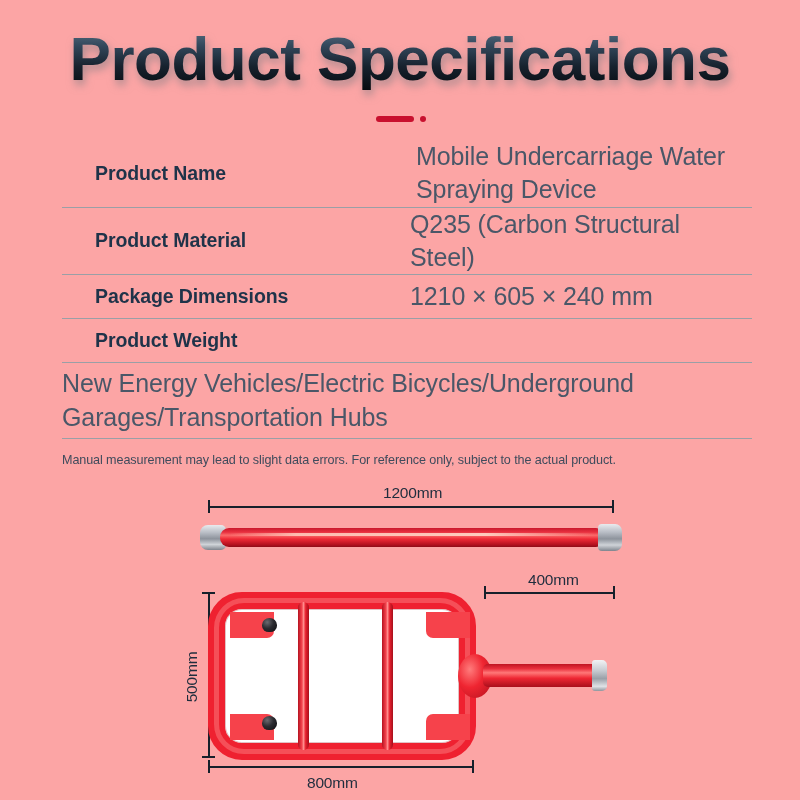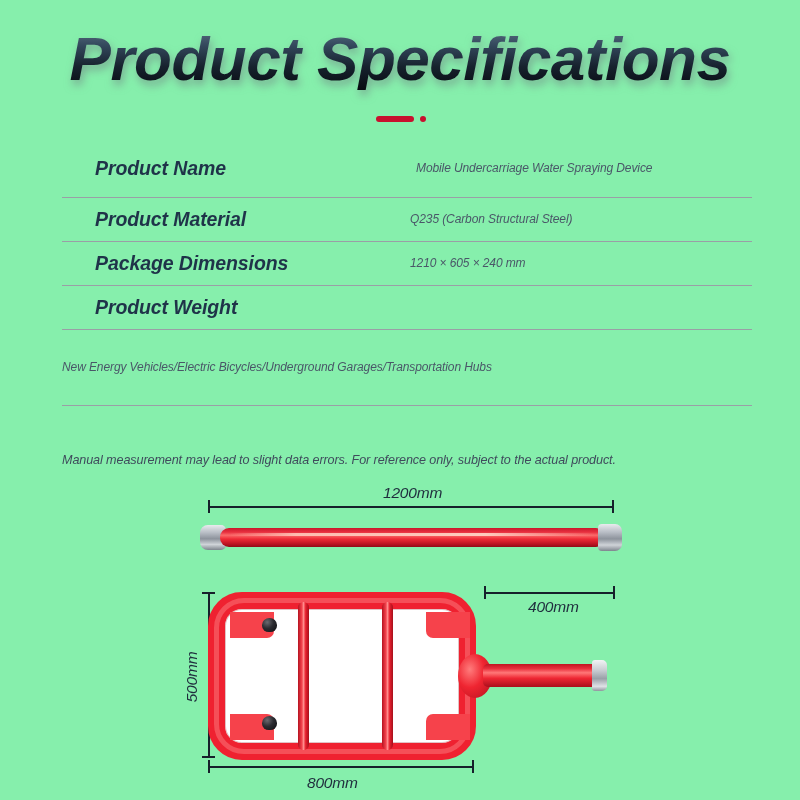--- a/index.html
+++ b/index.html
@@ -2,21 +2,21 @@
 <html><head>
 <meta charset="utf-8">
 <style>
   * { box-sizing: border-box; margin: 0; padding: 0; }
   html, body {
     width: 800px; height: 800px;
     background: #ffffff;
     font-family: "Liberation Sans", sans-serif;
     overflow: hidden;
   }
-  .page { position: relative; width: 800px; height: 800px; background: #86efac; font-style: italic; }
+  .page { position: relative; width: 800px; height: 800px; background: #fca5a5; }
 
   
   .header { position: absolute; left: 0; top: 28px; width: 800px; text-align: center; }
   .title {
     display: inline-block;
     font-family: "Liberation Sans", sans-serif;
     font-size: 62px;
     font-weight: 700;
     letter-spacing: -0.5px;
     line-height: 1;
@@ -48,21 +48,21 @@
   .spec-label {
     width: 348px;
     padding-left: 33px;
     font-size: 19.5px;
     font-weight: 700;
     color: #1f3349;
     letter-spacing: -0.1px;
   }
   .spec-value {
     flex: 1;
-    font-size: 12px;
+    font-size: 25px;
     font-weight: 400;
     color: #4a5768;
     line-height: 1.33;
     letter-spacing: -0.1px;
     padding-right: 6px;
   }
   .row-tall { min-height: 58px; gap: 6px; }
   .row-tallest { min-height: 76px; }
 
   .disclaimer {
@@ -209,21 +209,21 @@
     <div class="dim-tick-v" style="left:208px; top:22px;"></div>
     <div class="dim-tick-v" style="left:612px; top:22px;"></div>
 
     <div class="pipe">
       <div class="cap cap-left"></div>
       <div class="pipe-body"></div>
       <div class="pipe-highlight"></div>
       <div class="cap cap-right"></div>
     </div>
 
-    <div class="dim-label" style="left:528px; top:93px;margin-top:27px;">400mm</div>
+    <div class="dim-label" style="left:528px; top:93px;">400mm</div>
     <div class="dim-line dim-h" style="left:484px; top:114px; width:131px;"></div>
     <div class="dim-tick-v" style="left:484px; top:108px;"></div>
     <div class="dim-tick-v" style="left:613px; top:108px;"></div>
 
     <div class="dim-line dim-v" style="left:208px; top:114px; height:166px;"></div>
     <div class="dim-tick-h" style="left:202px; top:114px;"></div>
     <div class="dim-tick-h" style="left:202px; top:278px;"></div>
     <div class="dim-label dim-label-vert" style="left:152px; top:190px; width:80px; text-align:center;">500mm</div>
 
     <div class="frame-wrap">

